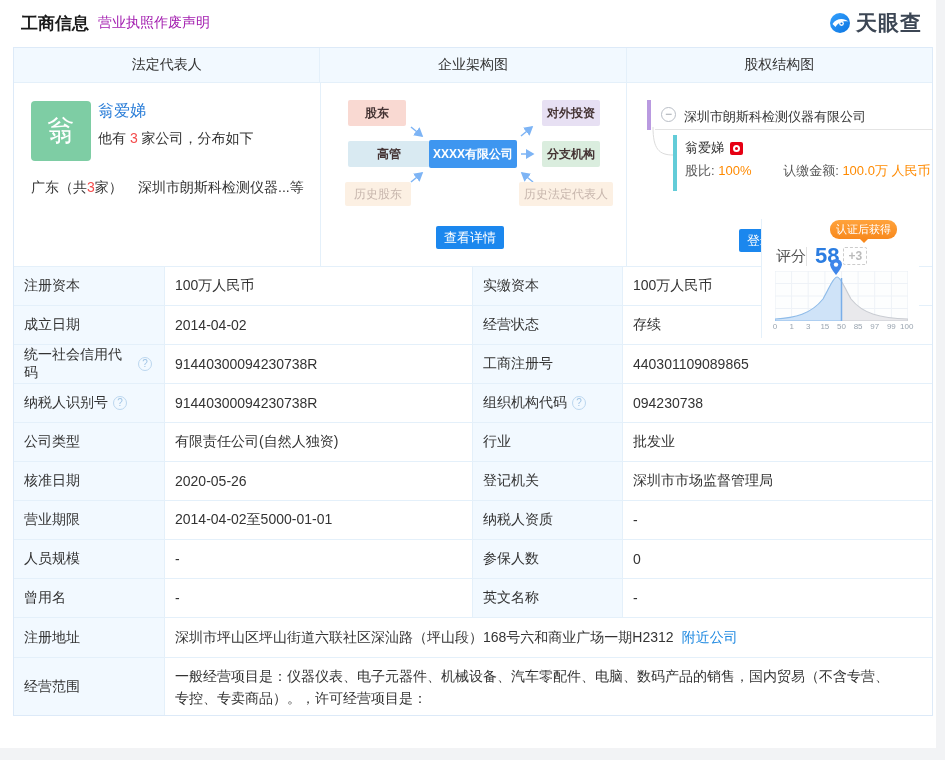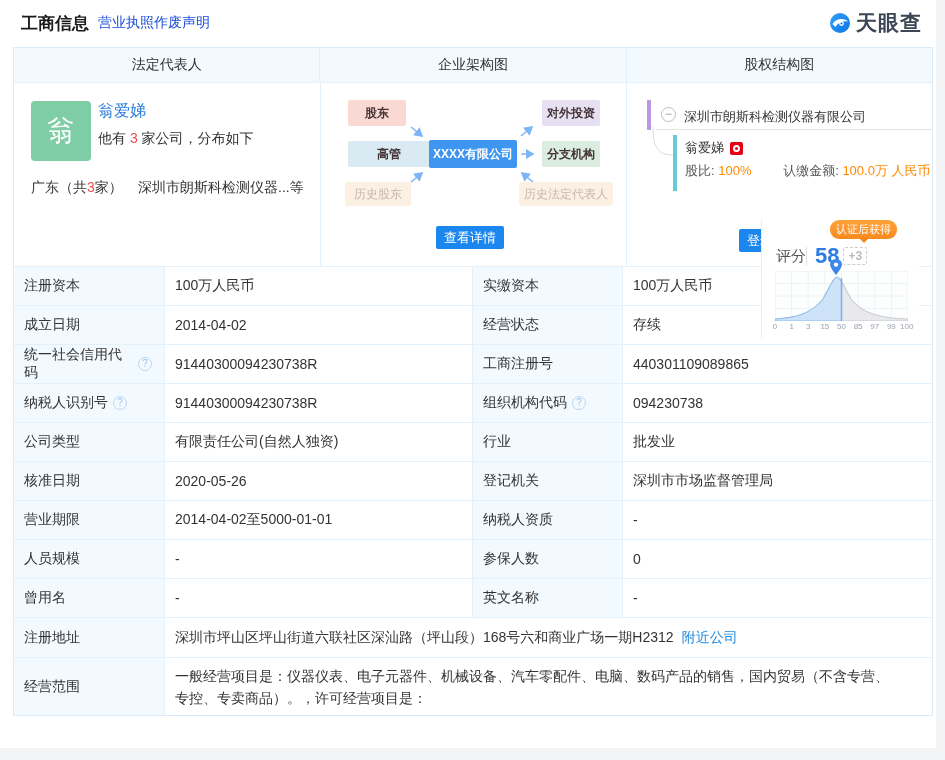--- a/index.html
+++ b/index.html
@@ -4,21 +4,21 @@
 <style>
   * { margin:0; padding:0; box-sizing:border-box; }
   html,body { width:945px; height:760px; }
   .page { position:relative; width:945px; height:760px; background:#f2f3f5;
           font-family:"Liberation Sans","DejaVu Sans",sans-serif; color:#333; overflow:hidden; }
   .card { position:absolute; left:0; top:0; width:936px; height:748px; background:#fff; }
 
   
   .topbar { position:absolute; left:0; top:0; width:936px; height:47px; background:#fff; }
   .page-title { position:absolute; left:21px; top:12px; font-size:17px; font-weight:bold; color:#1a1a1a; }
-  .license-link { position:absolute; left:98px; top:14px; font-size:14px; color:#1d4ed8; cursor:pointer;font-family:Liberation Mono, monospace; }
+  .license-link { position:absolute; left:98px; top:14px; font-size:14px; color:#a21caf; cursor:pointer;font-family:Liberation Mono, monospace; }
   .brand { position:absolute; right:14px; top:9px; display:flex; align-items:center; }
   .brand-text { font-size:21px; font-weight:bold; color:#3c4654; letter-spacing:1px; margin-left:4px; }
 
   
   .biz-table { position:absolute; left:13px; top:47px; width:920px; border:1px solid #ddeaf8; background:#fff; }
   .head-row { display:flex; height:34px; background:#f2f9ff; }
   .head-cell { flex:1; display:flex; align-items:center; justify-content:center;
                font-size:14px; color:#333; border-left:1px solid #e4f0fa; }
   .head-cell:first-child { border-left:none; }
 

